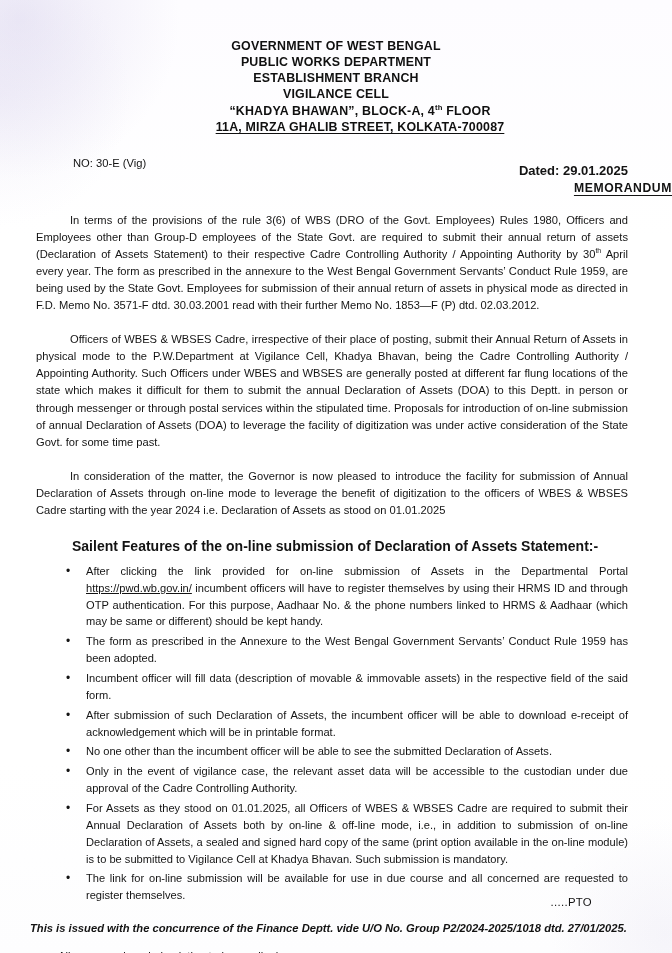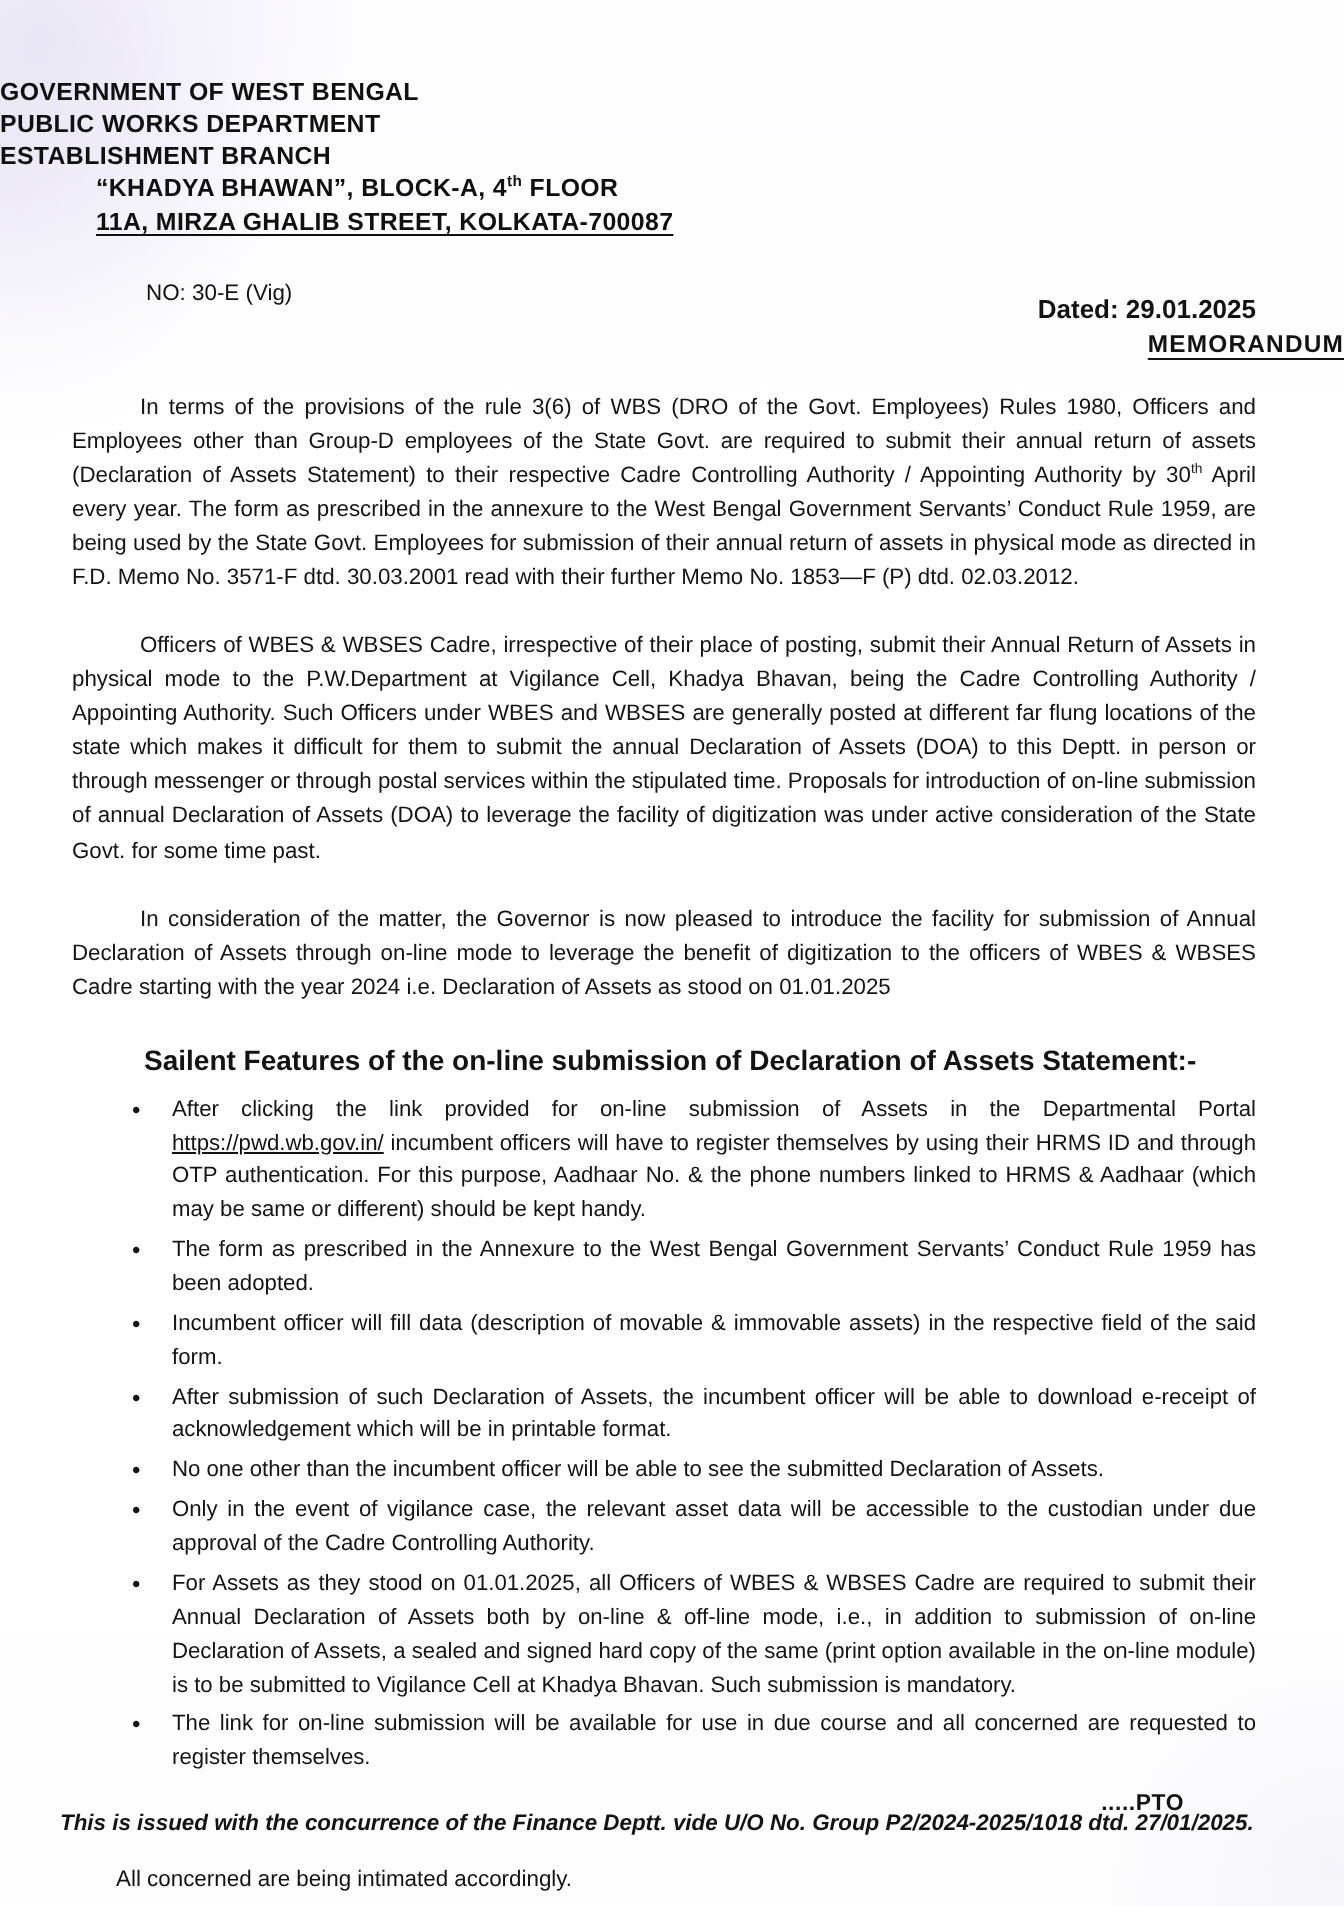--- a/index.html
+++ b/index.html
@@ -29,20 +29,21 @@
   .sheet {
     position: absolute;
     left: 0; top: 0;
     width: 672px;
     height: 953px;
     padding: 0;
   }
 
   
   .letterhead {
+    text-align: center;
     margin-top: 38px;
     line-height: 1.30;
   }
   .letterhead div {
     font-weight: bold;
     font-size: 12.4px;
     letter-spacing: 0.2px;
     color: #101010;
     font-family: "Liberation Sans", sans-serif;
   }
@@ -139,35 +140,36 @@
   .intimated {
     margin: 16px 0 0 58px;
     font-size: 11.2px;
   }
   .pto {
     position: absolute;
     left: 0; right: 80px;
     top: 896px;
     text-align: right;
     font-size: 11.4px;
-    font-weight: bold;
+    font-weight: normal;
     letter-spacing: 0.3px;
   }
 </style>
 </head>
 <body>
 
 <div class="page"></div>
 
 <div class="sheet">
 
   <div class="letterhead">
     <div>GOVERNMENT OF WEST BENGAL</div>
     <div>PUBLIC WORKS DEPARTMENT</div>
     <div>ESTABLISHMENT BRANCH</div>
+    <div>VIGILANCE CELL</div>
     <div class="lh-addr"><span>“KHADYA BHAWAN”, BLOCK-A, 4</span><span class="sup">th</span><span> FLOOR</span></div>
     <div class="lh-addr lh-last">11A, MIRZA GHALIB STREET, KOLKATA-700087</div>
   </div>
 
   <div class="refrow">
     <div class="refno">NO:  30-E (Vig)</div>
     <div class="refdate">Dated: 29.01.2025</div>
   </div>
 
   <div class="memo-title">MEMORANDUM</div>

